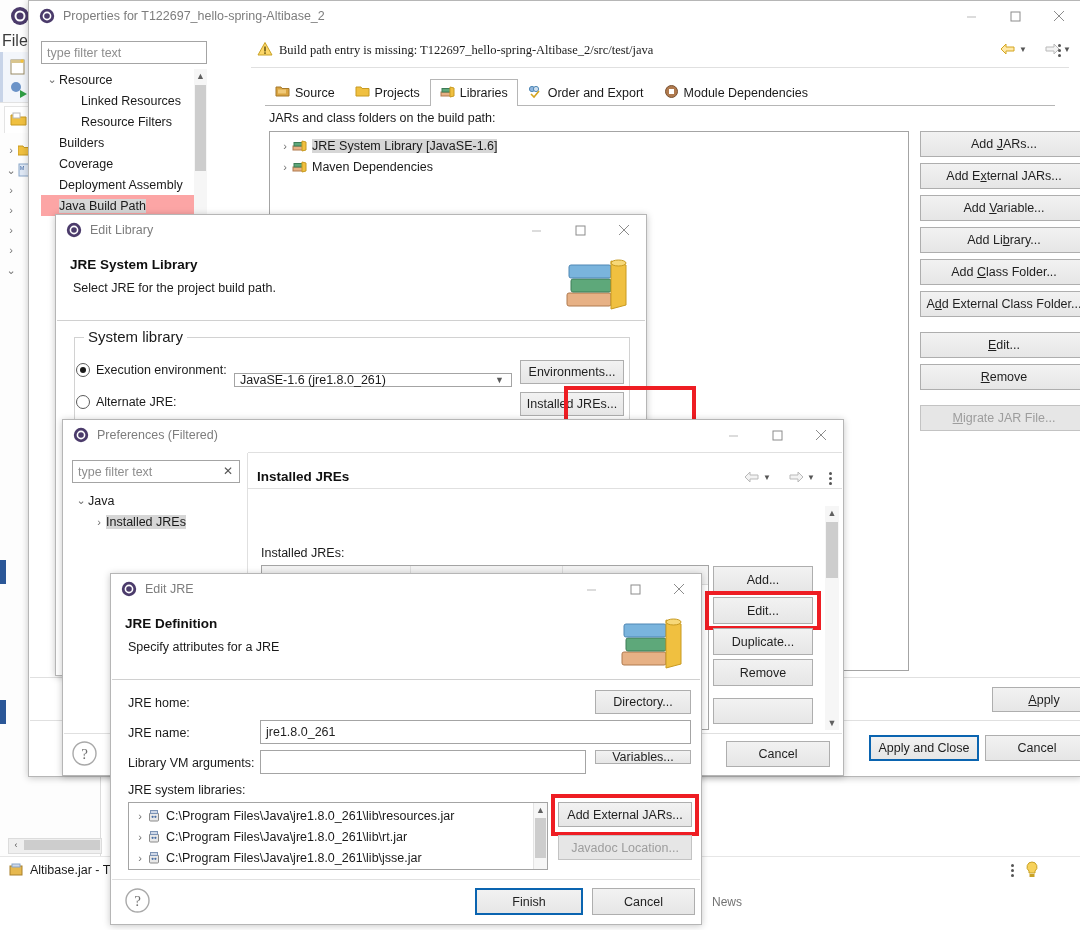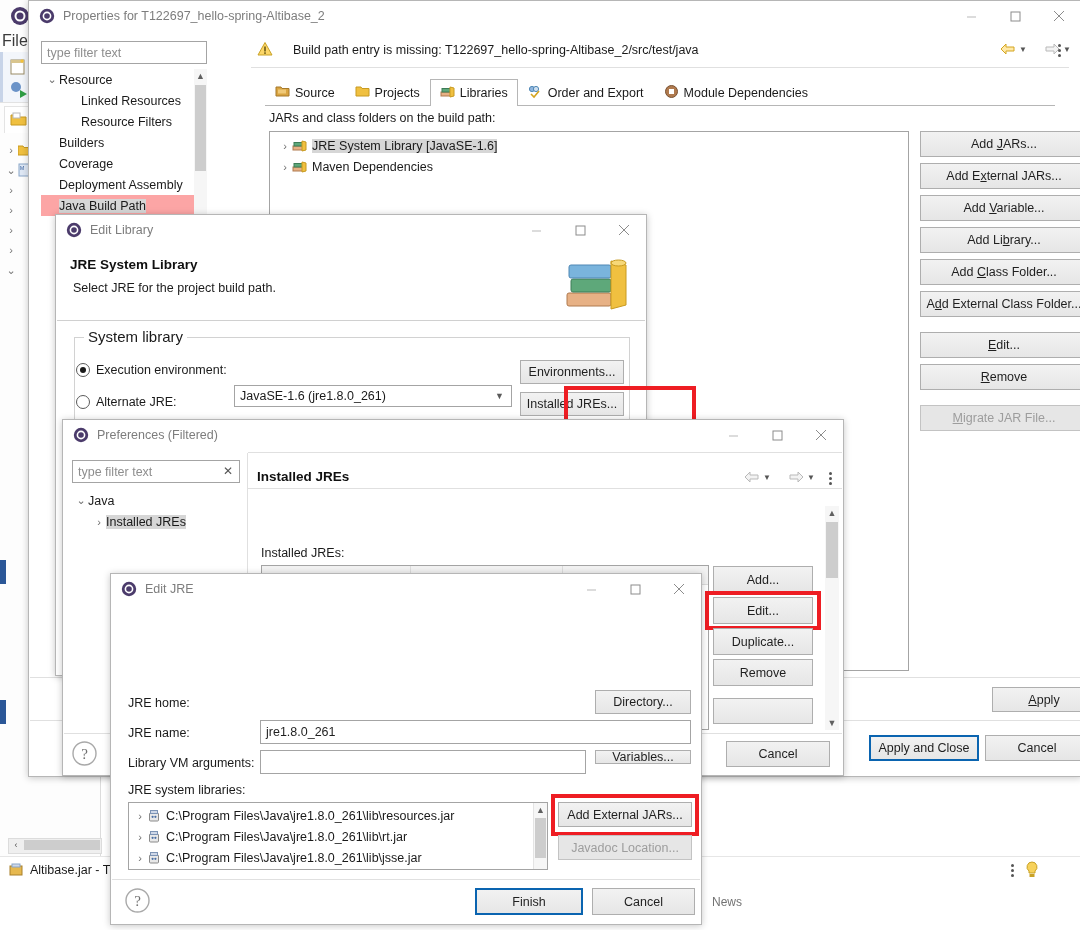--- a/index.html
+++ b/index.html
@@ -255,21 +255,21 @@
   </div>
 
   <div class="abs" style="left:222px;top:32px;width:818px;height:34px;display:flex;align-items:center;border-bottom:1px solid #e0e0e0;">
     <span style="margin-left:6px;">
       <svg width="16" height="16" viewBox="0 0 16 16">
           <path d="M8 1.5L15 14H1z" fill="#fcd667" stroke="#c9a227"></path>
           <rect x="7.2" y="5.5" width="1.6" height="5" fill="#6b5a14"></rect>
           <rect x="7.2" y="11.3" width="1.6" height="1.6" fill="#6b5a14"></rect>
         </svg>
     </span>
-    <span class="lbl" style="margin-left:20px;">Build path entry is missing: T122697_hello-spring-Altibase_2/src/test/java</span>
+    <span class="lbl" style="margin-left:6px;font-family:Liberation Serif, serif;">Build path entry is missing: T122697_hello-spring-Altibase_2/src/test/java</span>
     <span class="abs nav" style="right:42px;top:9px;">
       <svg width="16" height="14" viewBox="0 0 16 14">
           <path d="M6 2L1 7l5 5v-3h8V5H6z" fill="#ffe9a8" stroke="#d4a520"></path>
         </svg>
       <span class="tri">▼</span>
     </span>
     <span class="abs nav" style="right:-2px;top:9px;">
       <svg width="16" height="14" viewBox="0 0 16 14">
           <path d="M10 2l5 5-5 5V9H2V5h8z" fill="#f3f3f3" stroke="#b9b9b9"></path>
         </svg>
@@ -441,21 +441,21 @@
 
   <div class="abs group" style="left:18px;top:122px;width:554px;height:120px;"></div>
   <div class="abs group-title" style="left:28px;top:113px;">System library</div>
 
   <div class="abs" style="left:20px;top:148px;display:flex;align-items:center;gap:6px;">
     <span class="radio">
         <span class="dot"></span>
       </span>
     <span class="lbl">Execution environment:</span>
   </div>
-  <div class="abs combo" style="left:178px;top:140px;width:278px;height:22px;">
+  <div class="abs combo" style="left:178px;top:128px;width:278px;height:14px;">
     <span>JavaSE-1.6 (jre1.8.0_261)</span>
     <span class="arrow">▼</span>
   </div>
   <div class="abs btn" style="left:464px;top:145px;width:104px;height:24px;">Environments...</div>
 
   <div class="abs" style="left:20px;top:180px;display:flex;align-items:center;gap:6px;">
     <span class="radio"></span>
     <span class="lbl">Alternate JRE:</span>
   </div>
   <div class="abs combo ro" style="left:178px;top:178px;width:278px;height:22px;">
@@ -608,20 +608,33 @@
         </span>
       <span class="wc">
           <svg width="12" height="12" viewBox="0 0 12 12">
             <line x1="1" y1="1" x2="11" y2="11" stroke="#8c8c8c"></line>
             <line x1="11" y1="1" x2="1" y2="11" stroke="#8c8c8c"></line>
           </svg>
         </span>
     </span>
   </div>
 
+  <div class="abs" style="left:1px;top:30px;width:588px;height:75px;background:#ffffff;border-bottom:1px solid #d0d0d0;">
+    <div class="abs hdr-title" style="left:13px;top:12px;">JRE Definition</div>
+    <div class="abs hdr-sub" style="left:16px;top:36px;">Specify attributes for a JRE</div>
+    <div class="abs" style="right:14px;top:6px;">
+      <svg width="66" height="62" viewBox="0 0 66 62">
+        <rect x="2" y="42" width="44" height="13" rx="2" fill="#e7b185" stroke="#b07a4e"></rect>
+        <rect x="6" y="28" width="40" height="13" rx="2" fill="#5ea87a" stroke="#3d7c57"></rect>
+        <rect x="4" y="14" width="42" height="13" rx="2" fill="#7ab4dd" stroke="#4e87b5"></rect>
+        <path d="M46 10l15 4v40l-15 4z" fill="#f0c040" stroke="#c89a20"></path>
+        <ellipse cx="53.5" cy="12" rx="7.5" ry="3" fill="#f7d878" stroke="#c89a20"></ellipse>
+      </svg>
+    </div>
+  </div>
 
   <div class="abs lbl" style="left:17px;top:122px;">JRE home:</div>
   <div class="abs btn" style="left:484px;top:116px;width:96px;height:24px;">Directory...</div>
 
   <div class="abs lbl" style="left:17px;top:152px;">JRE name:</div>
   <div class="abs field" style="left:149px;top:146px;width:431px;height:24px;">
     <span>jre1.8.0_261</span>
   </div>
 
   <div class="abs lbl" style="left:17px;top:182px;">Library VM arguments:</div>

